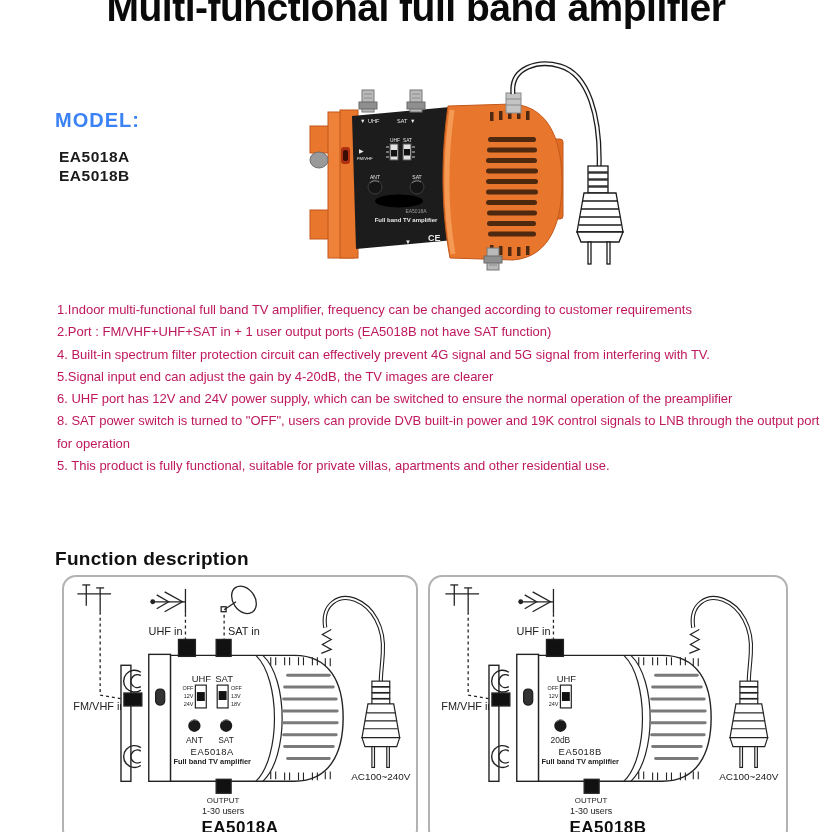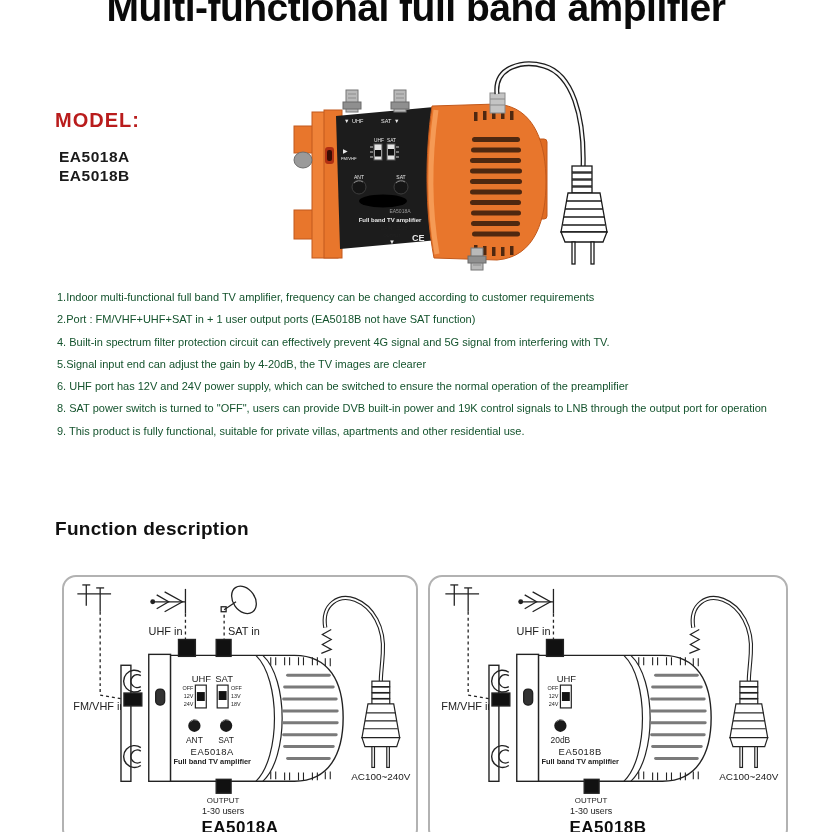--- a/index.html
+++ b/index.html
@@ -2,28 +2,28 @@
 <html><head>
 <meta charset="utf-8">
 <style>
   *{margin:0;padding:0;box-sizing:border-box}
   html,body{width:832px;height:832px}
   body{overflow:hidden;position:relative;background:#fff;font-family:"Liberation Sans",sans-serif;color:#111}
 
   .page-title{position:absolute;top:-14px;left:0;width:832px;text-align:center;
     font-size:39px;font-weight:800;letter-spacing:-0.5px;color:#0a0a0a;white-space:nowrap}
 
-  .model-heading{position:absolute;left:55px;top:109px;font-size:20px;font-weight:bold;letter-spacing:1px;color:#b91c1c}
+  .model-heading{position:absolute;left:55px;top:109px;font-size:20px;font-weight:bold;letter-spacing:1px;color:#3b82f6}
   .model-list{position:absolute;left:59px;top:147px;font-size:15.5px;font-weight:bold;line-height:19px;letter-spacing:.5px;color:#1a1a1a}
 
-  .photo{position:absolute;left:284px;top:60px;width:352px;height:232px}
-
-  .features{position:absolute;left:57px;top:286px;width:770px;font-size:11px;line-height:22.3px;color:#14532d}
-
-  .function-heading{position:absolute;left:55px;top:518px;font-size:19px;font-weight:bold;letter-spacing:.3px;color:#111}
+  .photo{position:absolute;left:300px;top:60px;width:352px;height:232px}
+
+  .features{position:absolute;left:57px;top:299px;width:770px;font-size:13px;line-height:22.3px;color:#be185d}
+
+  .function-heading{position:absolute;left:55px;top:548px;font-size:19px;font-weight:bold;letter-spacing:.3px;color:#111}
 
   .dbox{position:absolute;top:575px;height:268px;border:2px solid #b2b2b2;border-radius:14px;background:#fff}
   .dbox.a{left:62px;width:356px}
   .dbox.b{left:428px;width:360px}
   .dbox svg{display:block;margin:1px auto 0}
   .dcaption{position:absolute;top:241px;left:0;right:0;text-align:center;font-size:17px;font-weight:bold;letter-spacing:.5px;color:#0d0d0d}
 
   svg text{font-family:"Liberation Sans",sans-serif;fill:#222}
   .wtxt{fill:#e9e9e9}
   .gtxt{fill:#9a9a9a}
@@ -175,21 +175,21 @@
 </svg>
 </div>
 
 <div class="features">
   <div>1.Indoor multi-functional full band TV amplifier, frequency can be changed according to customer requirements</div>
   <div>2.Port : FM/VHF+UHF+SAT in + 1 user output ports (EA5018B not have SAT function)</div>
   <div>4. Built-in spectrum filter protection circuit can effectively prevent 4G signal and 5G signal from interfering with TV.</div>
   <div>5.Signal input end can adjust the gain by 4-20dB, the TV images are clearer</div>
   <div>6. UHF port has 12V and 24V power supply, which can be switched to ensure the normal operation of the preamplifier</div>
   <div>8. SAT power switch is turned to "OFF", users can provide DVB built-in power and 19K control signals to LNB through the output port for operation</div>
-  <div>9. This product is fully functional, suitable for private villas, apartments and other residential use.</div>
+  <div>5. This product is fully functional, suitable for private villas, apartments and other residential use.</div>
 </div>
 
 <h2 class="function-heading">Function description</h2>
 
 <div class="dbox a">
 <svg viewBox="0 0 352 243" width="350" height="241">
   <g stroke="#222" fill="none" stroke-width="1.3">
     <g>
       <line x1="12" y1="16" x2="46" y2="16"></line>
       <line x1="21" y1="7" x2="21" y2="28"></line>

